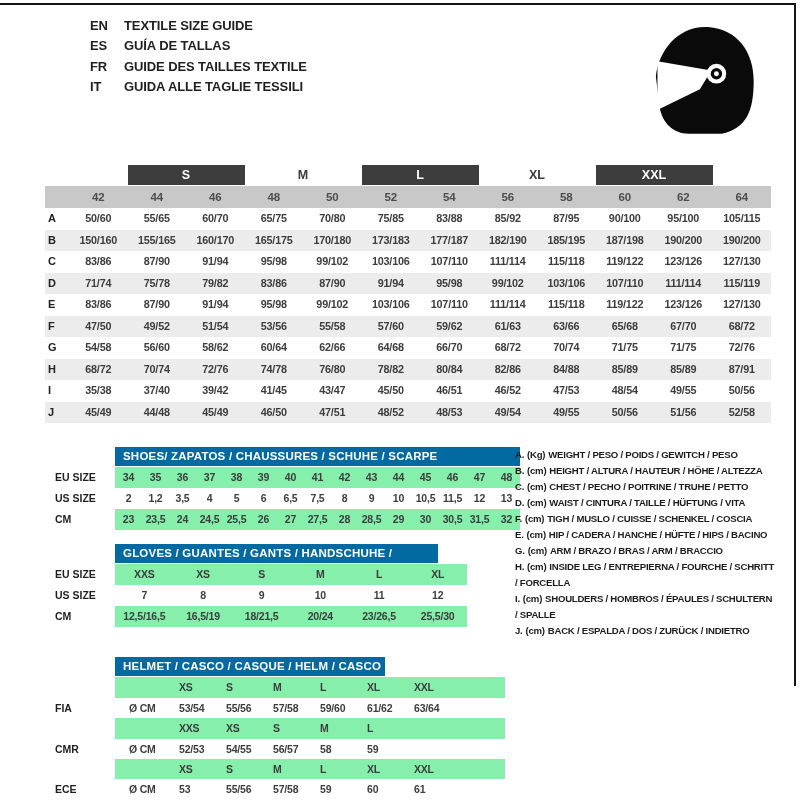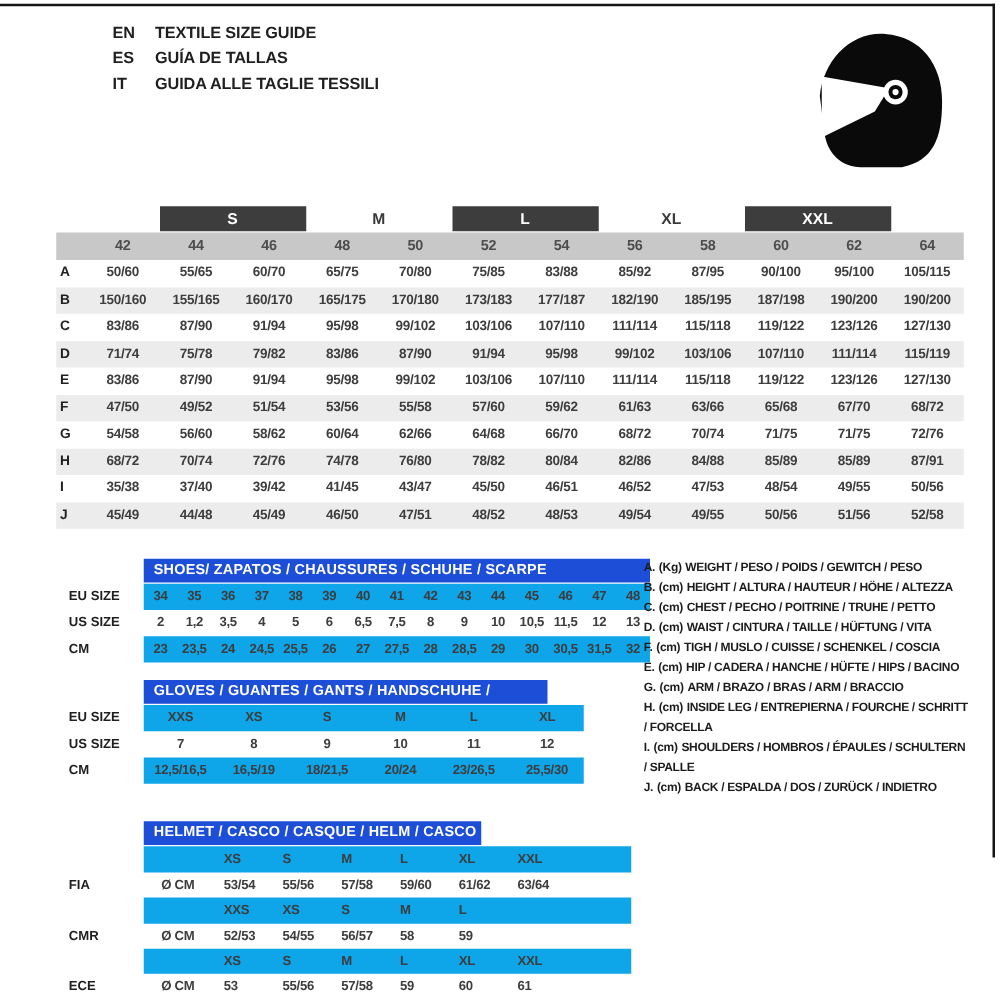--- a/index.html
+++ b/index.html
@@ -28,25 +28,25 @@
   .t-sizes .t-cell{line-height:22px;font-size:11.5px;color:#4d4d4d;}
   .t-data{height:21.5px;}
   .t-data.stripe{background:#ececec;}
   .t-letter{font-weight:700;padding-left:3px;line-height:21.5px;font-size:11px;color:#222;text-align:left;}
   .t-cell{text-align:center;line-height:21.5px;font-weight:700;font-size:10.8px;color:#3d3d3d;letter-spacing:-0.2px;}
 
   
   .sec{position:absolute;left:45px;}
   .sec-row{display:grid;grid-template-columns:70px auto;height:21.3px;}
   .sec-row.bar-row{height:19.5px;}
-  .sec-bar{background:#1d4ed8;color:#fff;font-weight:700;font-size:11.5px;line-height:19px;height:19px;padding-left:8px;letter-spacing:.2px;}
+  .sec-bar{background:#0369a1;color:#fff;font-weight:700;font-size:11.5px;line-height:19px;height:19px;padding-left:8px;letter-spacing:.2px;}
   .sec-lbl{font-weight:700;font-size:10.5px;color:#1f1f1f;line-height:21.3px;padding-left:10px;}
   .cells{display:grid;}
   .cell{text-align:center;font-weight:700;font-size:10.5px;color:#3d3d3d;line-height:21.3px;letter-spacing:-0.2px;}
-  .stripe-bg{background:#0ea5e9;}
+  .stripe-bg{background:#86efac;}
   .shoes-sec{top:447px;}
   .gloves-sec{top:544px;}
   .helmet-sec{top:634px;margin-top:23px;}
   .shoes-sec .cells{grid-template-columns:repeat(15,1fr);width:405px;}
   .shoes-sec .sec-bar{width:397px;}
   .gloves-sec .cells{grid-template-columns:repeat(6,1fr);width:352px;}
   .gloves-sec .sec-bar{width:315px;}
   .helmet-sec .cells{grid-template-columns:62px repeat(6,47px);width:390px;}
   .helmet-sec .sec-bar{width:262px;}
   .helmet-sec .sec-row{height:20.4px;}
@@ -68,20 +68,24 @@
   <div class="frame-right"></div>
 
   <div class="langs">
       <div class="lang-row">
         <div class="lang-code">EN</div>
         <div class="lang-text">TEXTILE SIZE GUIDE</div>
       </div>
       <div class="lang-row">
         <div class="lang-code">ES</div>
         <div class="lang-text">GUÍA DE TALLAS</div>
+      </div>
+      <div class="lang-row">
+        <div class="lang-code">FR</div>
+        <div class="lang-text">GUIDE DES TAILLES TEXTILE</div>
       </div>
       <div class="lang-row">
         <div class="lang-code">IT</div>
         <div class="lang-text">GUIDA ALLE TAGLIE TESSILI</div>
       </div>
     </div>
 
   <svg class="helmet-svg" viewBox="0 0 104 114" xmlns="http://www.w3.org/2000/svg">
     <path d="M56 3 C84 5 100 27 100 55 C100 84 93 101 69 106 L37 106 C23 106 11 96 9 79 L5.5 51 C8 24 29 1 56 3 Z" fill="#0a0a0a"></path>
     <path d="M7 36 L59 45 L48 63 L7 83 Z" fill="#ffffff"></path>

